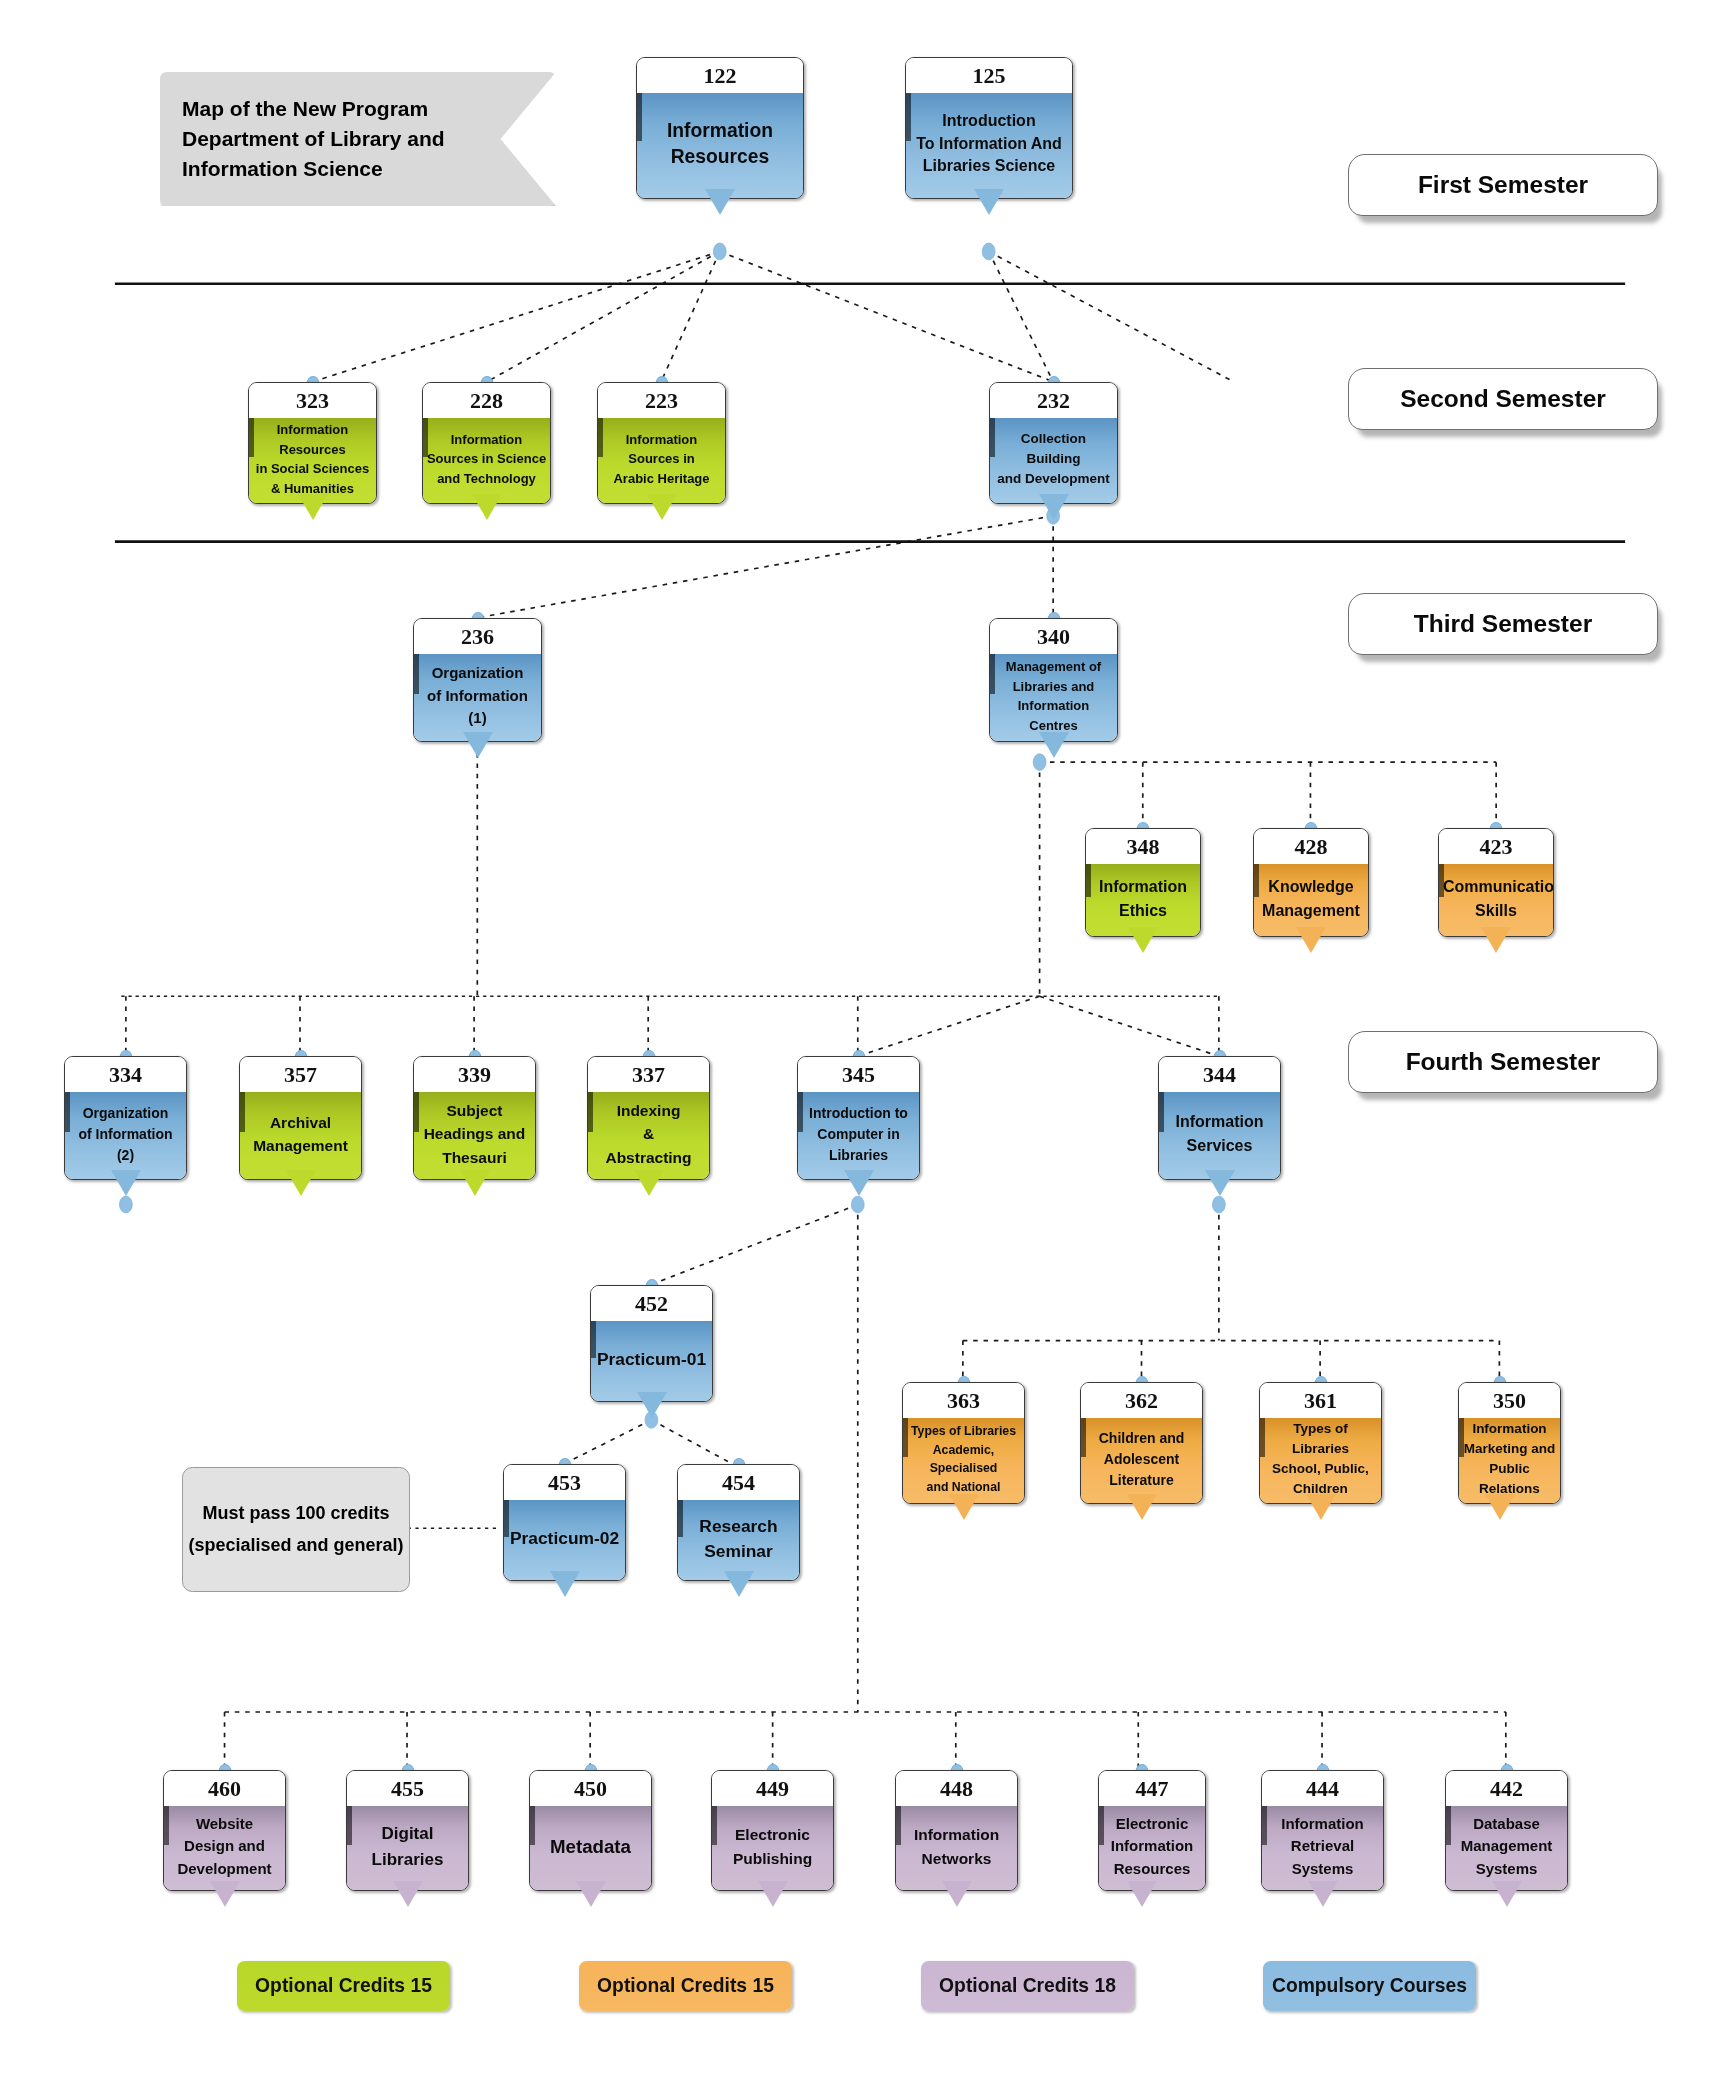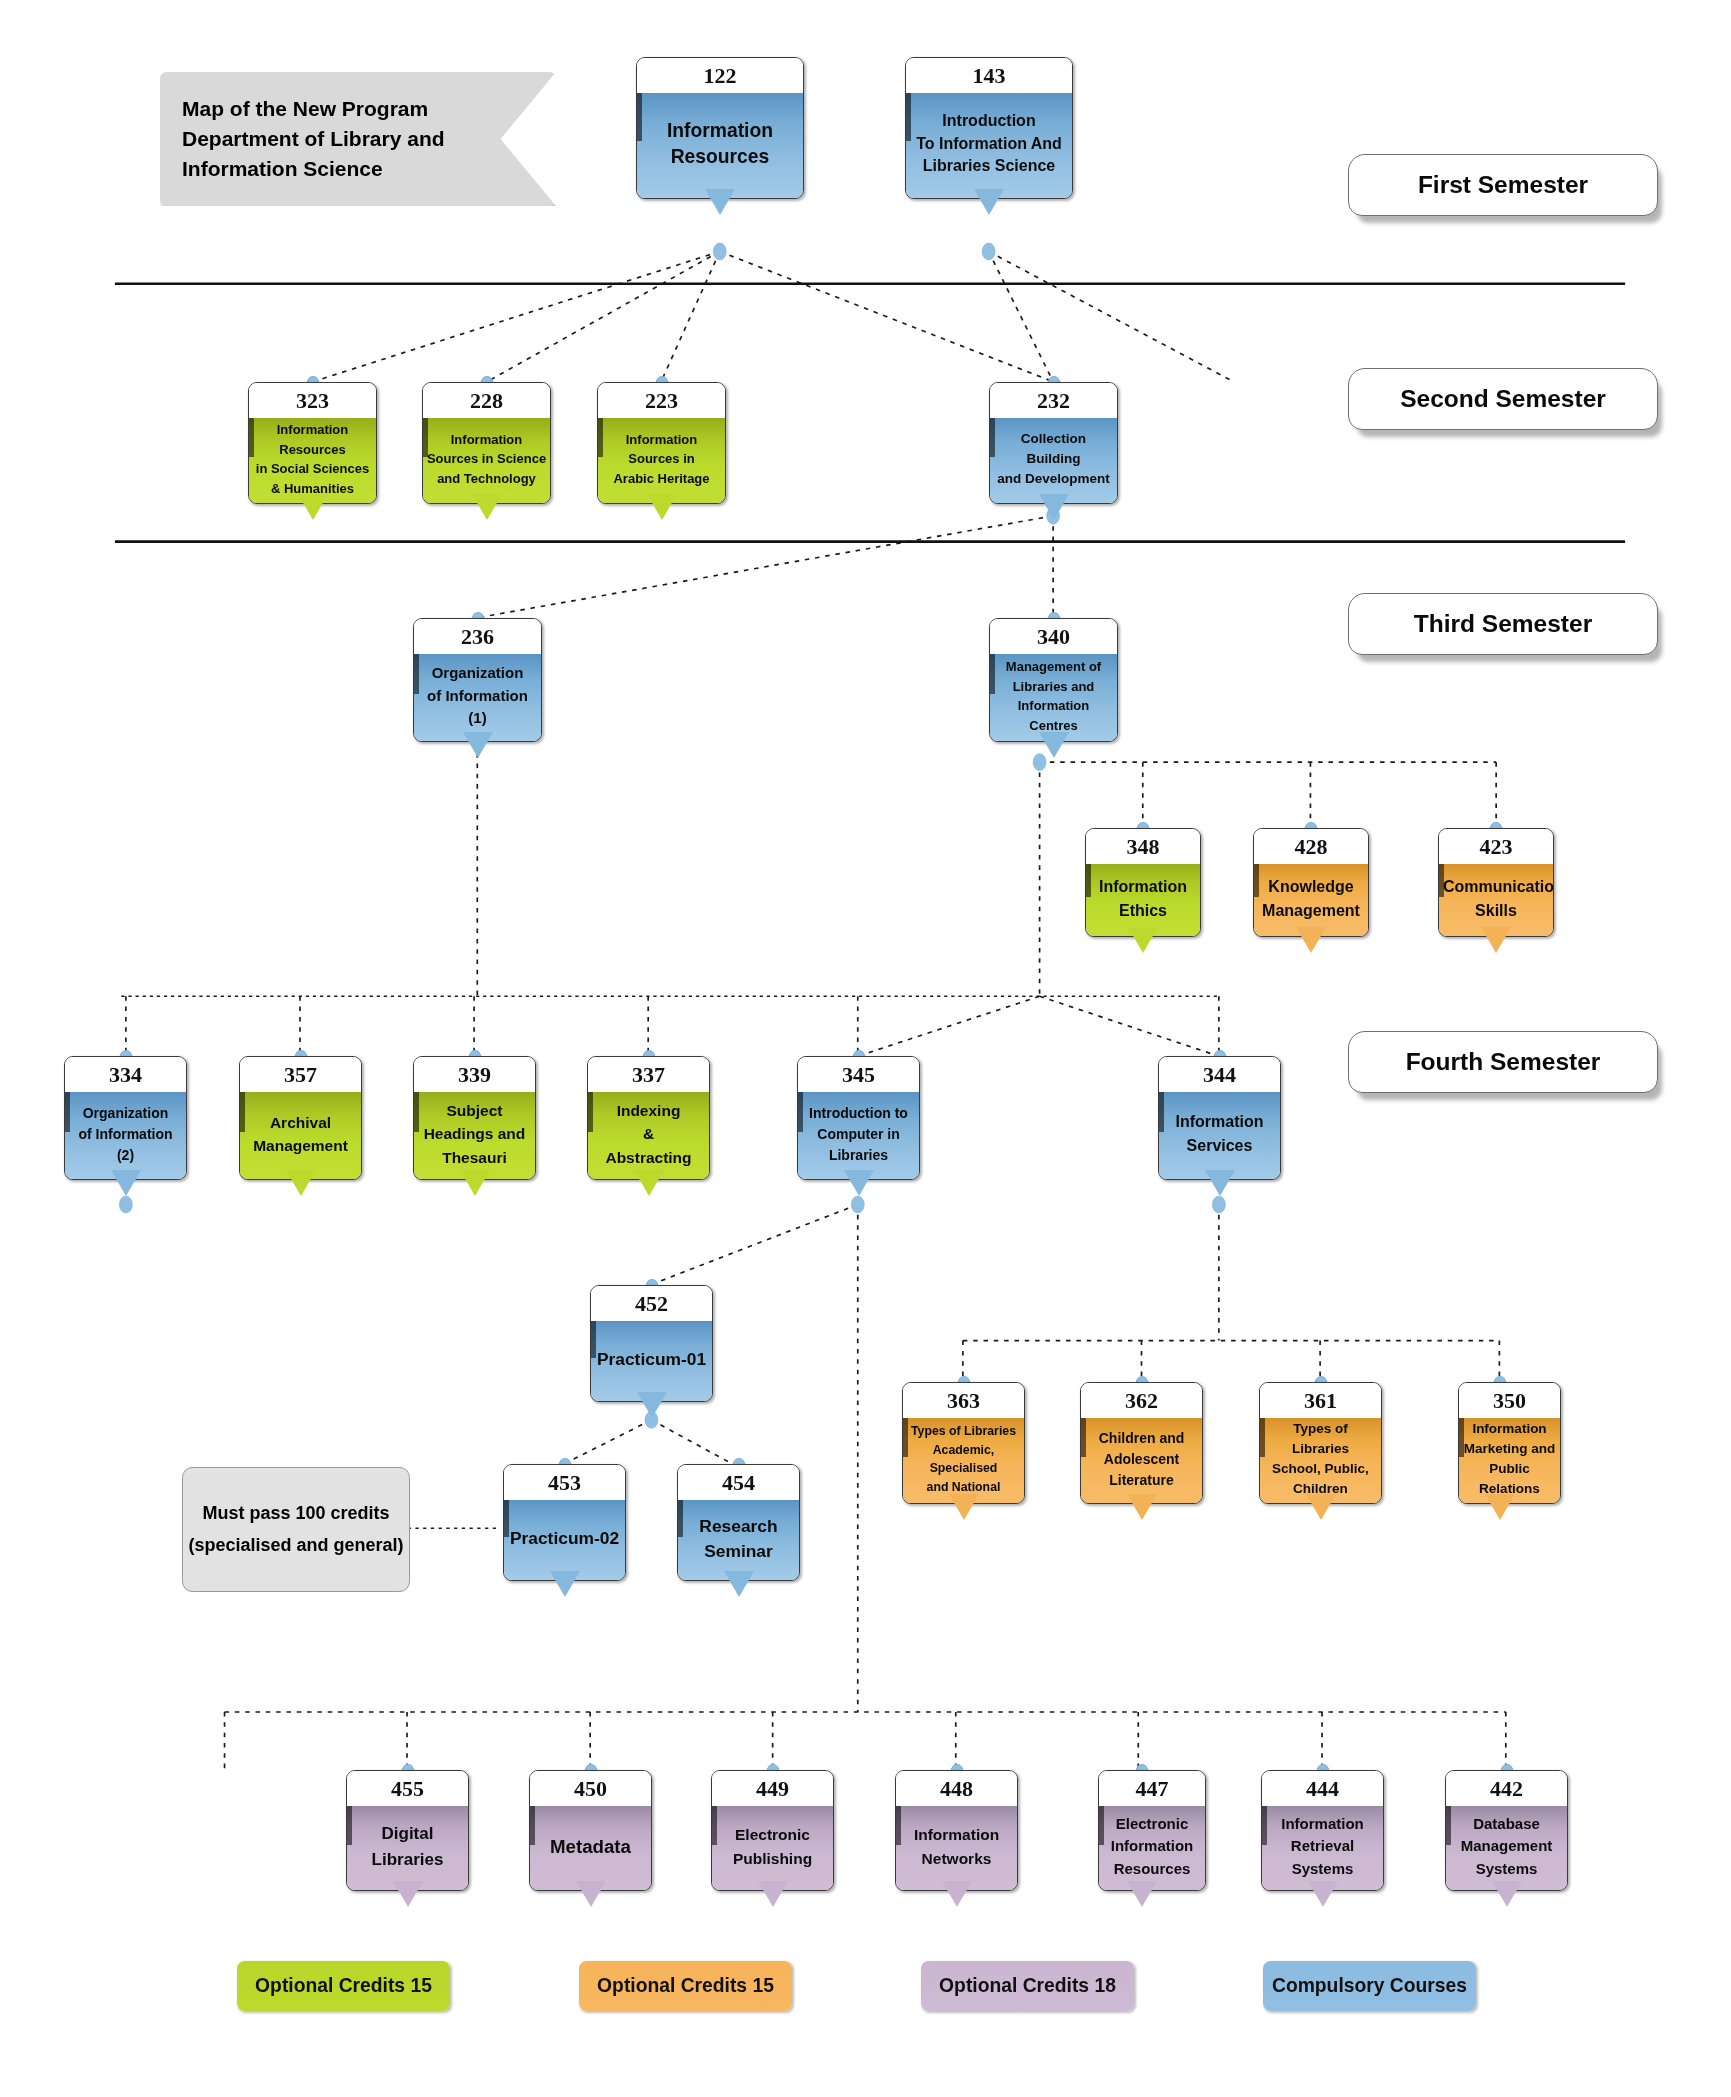--- a/index.html
+++ b/index.html
@@ -168,21 +168,21 @@
       <div class="body" style="height:97px;font-size:19.3px;line-height:1.35;">
         <div class="txt">Information
 Resources</div>
         </div>
       </div>
     <div class="tail" style="top:132px;"></div>
   </div>
 
   <div class="node c-blue" style="left:905px;top:57px;width:168px;">
     <div class="card">
-        <div class="code">143</div>
+        <div class="code">125</div>
       <div class="body" style="height:97px;font-size:16px;line-height:1.42;">
         <div class="txt">Introduction
 To Information And
 Libraries Science</div>
         </div>
       </div>
     <div class="tail" style="top:132px;"></div>
   </div>
 
   <div class="node c-green" style="left:248px;top:382px;width:129px;">
@@ -437,20 +437,32 @@
         <div class="code">350</div>
       <div class="body" style="height:77px;font-size:13.5px;line-height:1.5;">
         <div class="txt">Information
 Marketing and
 Public Relations</div>
         </div>
       </div>
     <div class="tail" style="top:112px;"></div>
   </div>
 
+  <div class="node c-purple" style="left:163px;top:1770px;width:123px;">
+    <div class="dot"></div>
+    <div class="card">
+        <div class="code">460</div>
+      <div class="body" style="height:76px;font-size:15px;line-height:1.5;">
+        <div class="txt">Website
+Design and
+Development</div>
+        </div>
+      </div>
+    <div class="tail" style="top:111px;"></div>
+  </div>
   <div class="node c-purple" style="left:346px;top:1770px;width:123px;">
     <div class="dot"></div>
     <div class="card">
         <div class="code">455</div>
       <div class="body" style="height:76px;font-size:17px;line-height:1.5;">
         <div class="txt">Digital
 Libraries</div>
         </div>
       </div>
     <div class="tail" style="top:111px;"></div>

